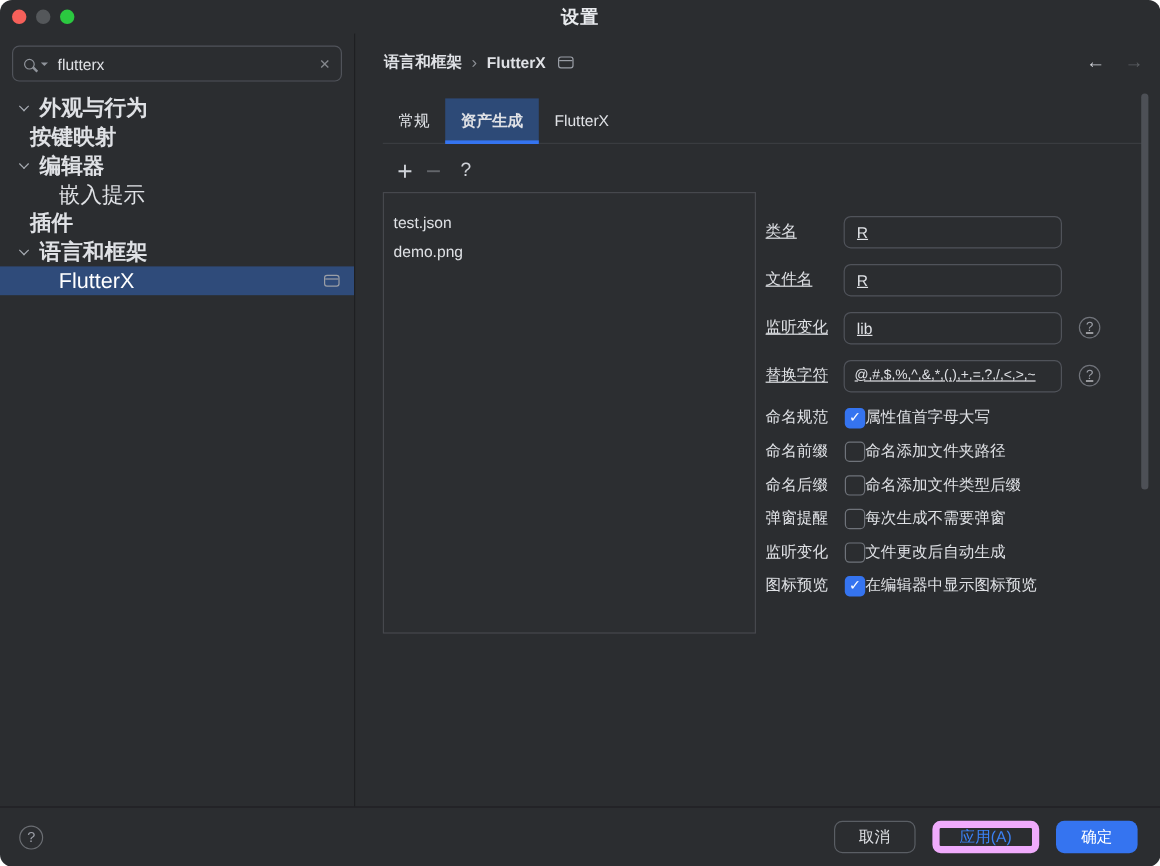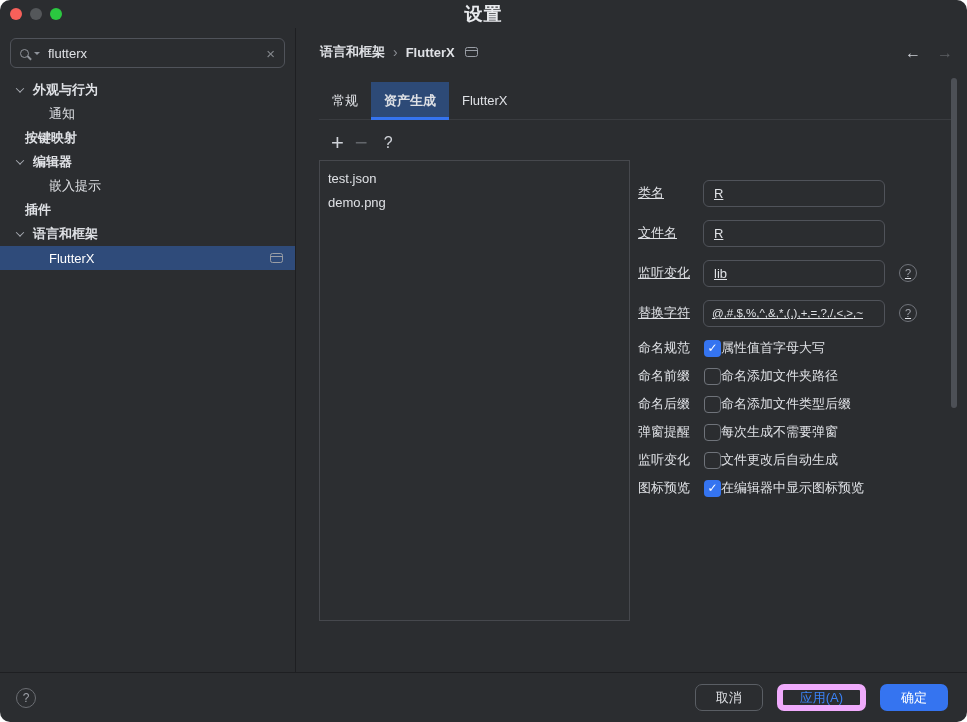--- a/index.html
+++ b/index.html
@@ -8,39 +8,39 @@
     position:relative; width:967px; height:722px; background:#2b2d30;
     border-radius:10px; overflow:hidden; color:#dfe1e5; font-size:13px;
   }
   
   .titlebar { position:relative; height:28px; display:flex; align-items:center; justify-content:center; }
   .lights { position:absolute; left:10px; top:8px; display:flex; gap:8px; }
   .light { width:12px; height:12px; border-radius:50%; }
   .light.red { background:#f6605a; }
   .light.gray { background:#54575a; }
   .light.green { background:#2bc840; }
-  .win-title { font-weight:700; font-size:18px; color:#e8eaed; letter-spacing:1px; }
+  .win-title { font-weight:700; font-size:15px; color:#e8eaed; letter-spacing:1px; }
 
   
   .sidebar { position:absolute; left:0; top:28px; width:296px; bottom:50px; border-right:1px solid #1e1f22; }
   .searchbox {
     position:absolute; left:10px; top:10px; width:275px; height:30px;
     border:1px solid #50535a; border-radius:6px; display:flex; align-items:center; padding:0 9px; gap:5px;
   }
   .mag { position:relative; width:9px; height:9px; border:1.5px solid #90949b; border-radius:50%; flex:0 0 auto; }
   .mag::after { content:""; position:absolute; width:5px; height:1.5px; background:#90949b; right:-4px; bottom:-2px; transform:rotate(45deg); }
   .mag-caret { width:0; height:0; border-left:3px solid transparent; border-right:3px solid transparent; border-top:3.5px solid #90949b; margin-right:3px; }
   .search-input { flex:1; background:transparent; border:none; outline:none; color:#dfe1e5; font-size:13px; font-family:inherit; }
   .search-clear { color:#84878c; font-size:15px; line-height:1; cursor:default; }
 
   .tree { position:absolute; left:0; top:50px; right:0; }
   .tree-row { height:24px; display:flex; align-items:center; color:#dfe1e5; }
   .tree-row .chev { margin-left:17px; width:16px; display:flex; align-items:center; }
   .chev i { display:block; width:6px; height:6px; border-right:1.6px solid #a7abb2; border-bottom:1.6px solid #a7abb2; transform:rotate(45deg) translate(-1px,-1px); }
-  .tree-row .lbl { font-size:13px; }
+  .tree-row .lbl { font-size:18px; }
   .tree-row.cat .lbl { font-weight:700; }
   .tree-row.cat-noc { padding-left:25px; }
   .tree-row.child { padding-left:49px; }
   .tree-row.selected { background:#2f4b7a; color:#ffffff; }
   .win-icon { position:relative; width:13px; height:10px; border:1.3px solid #9a9ea6; border-radius:2.5px; display:inline-block; }
   .win-icon::after { content:""; position:absolute; left:0; right:0; top:1.6px; height:1.3px; background:#9a9ea6; }
   .tree-row .win-icon { margin-left:auto; margin-right:12px; }
 
   
   .main { position:absolute; left:297px; top:28px; right:0; bottom:50px; }
@@ -54,21 +54,21 @@
   .tabbar { position:absolute; left:22px; top:54px; width:633px; display:flex; border-bottom:1px solid #3a3c40; height:38px; }
   .tab { padding:0 13px; display:flex; align-items:center; color:#dfe1e5; position:relative; }
   .tab.active { background:#2d4a77; font-weight:600; }
   .tab.active::after { content:""; position:absolute; left:0; right:0; bottom:-1px; height:3px; background:#3574f0; }
 
   .list-toolbar { position:absolute; left:34px; top:104px; display:flex; align-items:center; gap:11px; }
   .tb-add { font-size:22px; font-weight:300; color:#cfd2d8; line-height:1; }
   .tb-remove { font-size:22px; font-weight:300; color:#63666b; line-height:1; }
   .tb-help { font-size:16px; color:#cfd2d8; margin-left:5px; }
 
-  .file-panel { position:absolute; left:22px; top:132px; width:311px; height:461px; border:1px solid #46484d; background:#2c2e31; padding-top:5px; }
+  .file-panel { position:absolute; left:22px; top:132px; width:311px; height:368px; border:1px solid #46484d; background:#2c2e31; padding-top:12px; }
   .file-row { height:24px; display:flex; align-items:center; padding-left:8px; color:#dfe1e5; }
 
   .form-fields { position:absolute; left:341px; top:145px;text-decoration:underline; }
   .field-row { height:40px; display:flex; align-items:center; }
   .field-label { width:65px; color:#dfe1e5; }
   .field-input {
     width:182px; height:27px; background:#2b2d30; border:1px solid #50535a; border-radius:6px;
     color:#dfe1e5; font-size:13px; padding:0 10px; outline:none; font-family:inherit;
   }
   .field-input.dense { font-size:11.5px; padding:0 8px; letter-spacing:0; }
@@ -118,23 +118,20 @@
       <span class="search-clear">×</span>
     </div>
 
     <div class="tree">
       <div class="tree-row cat">
         <span class="chev">
             <i></i>
           </span>
         <span class="lbl">外观与行为</span>
       </div>
-      <div class="tree-row child">
-        <span class="lbl">通知</span>
-      </div>
       <div class="tree-row cat cat-noc">
         <span class="lbl">按键映射</span>
       </div>
       <div class="tree-row cat">
         <span class="chev">
             <i></i>
           </span>
         <span class="lbl">编辑器</span>
       </div>
       <div class="tree-row child">

